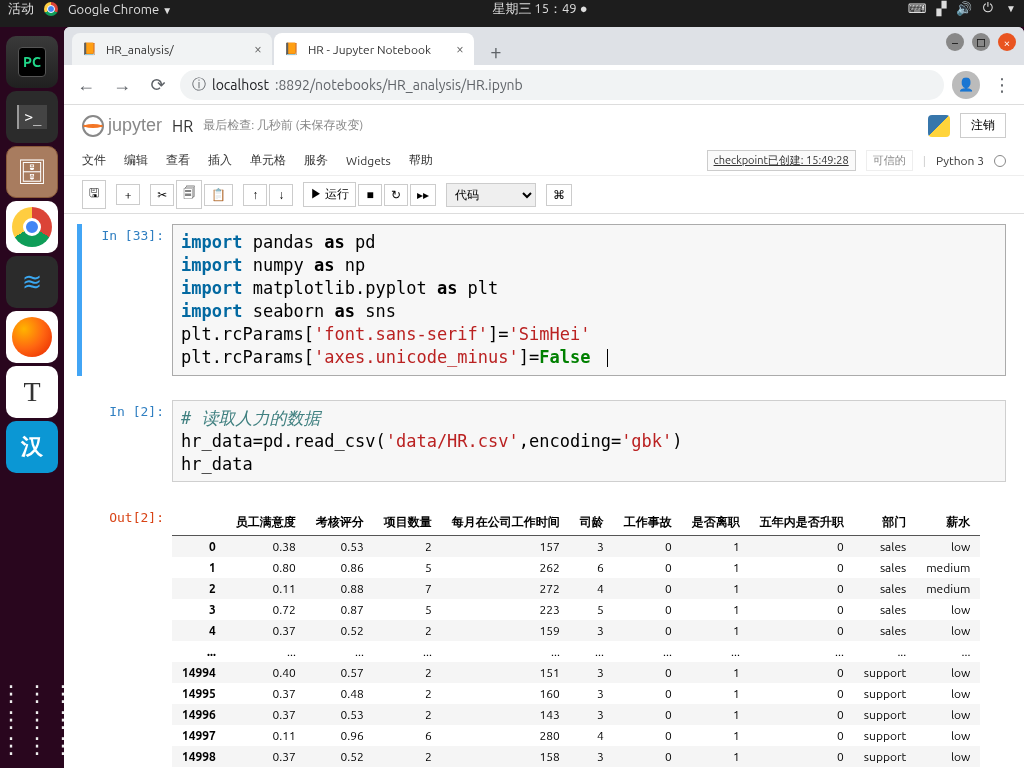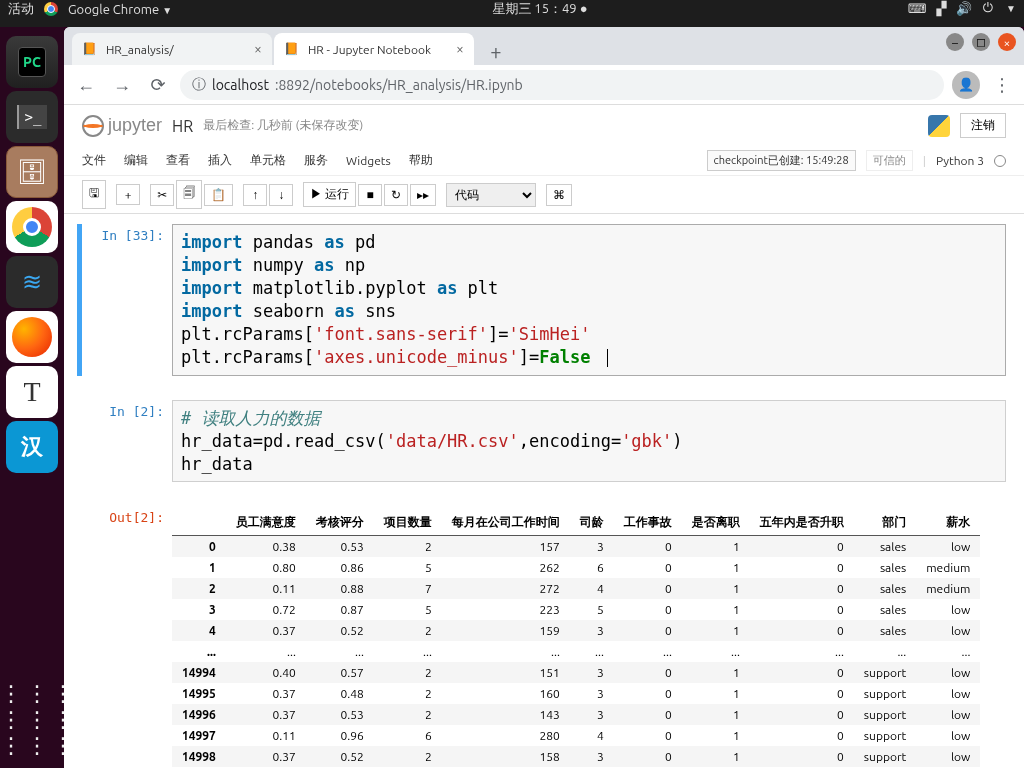--- a/index.html
+++ b/index.html
@@ -61,37 +61,37 @@
 .jp-logo .planet::after{bottom:2px;border-bottom-color:transparent;border-left-color:transparent;border-right-color:transparent;}
 .jp-title { font-size:16px; color:#333;}
 .jp-save { font-size:12px; color:#888;}
 .jp-py { margin-left:auto; display:flex; align-items:center; gap:10px;}
 .py-icon{width:22px;height:22px;position:relative;}
 .py-icon::before{content:'';position:absolute;inset:0;border-radius:4px;background:linear-gradient(135deg,#3776ab 50%,#ffd43b 50%);}
 .logout-btn{border:1px solid #ccc;padding:3px 10px;font-size:12px;background:#fff;}
 
 .jp-menubar{padding:0 18px;display:flex;align-items:center;height:30px;font-size:12px;color:#333;border-bottom:1px solid #eee;gap:18px;}
 .jp-menubar .right{margin-left:auto;display:flex;align-items:center;gap:10px;}
-.kernel-msg{border:1px solid #ccc;padding:2px 6px;font-size:11px;background:#fafafa;}
+.kernel-msg{border:1px solid #ccc;padding:2px 6px;font-size:11px;background:#fafafa;text-decoration:underline;}
 .trusted{color:#888;font-size:11px;border:1px solid #eee;padding:2px 6px;}
 .kernel-name{font-size:12px;} .kernel-ind{width:12px;height:12px;border:1px solid #888;border-radius:50%;}
 
 .jp-toolbar{padding:4px 18px;display:flex;align-items:center;gap:2px;border-bottom:1px solid #ddd;background:#fff;}
 .tb-btn{border:1px solid #ccc;padding:3px 6px;font-size:12px;background:#fff;min-width:24px;text-align:center;}
 .tb-sep{width:6px;}
 .tb-select{border:1px solid #ccc;height:24px;font-size:12px;padding:0 4px;min-width:90px;}
 
 .notebook{padding:10px 18px 30px;}
 .cell{display:flex;margin-bottom:24px;}
 .prompt{width:90px;text-align:right;padding:4px 8px 0 0;font-family:monospace;font-size:13px;color:#307fc1;flex-shrink:0;}
 .prompt.out{color:#d84315;}
 .code{flex:1;border:1px solid #cfcfcf;background:#f7f7f7;padding:6px 8px;font-family:monospace;font-size:17px;line-height:1.35;white-space:pre;overflow-x:auto;}
 .cell.active .code{border:1px solid #ababab;}
 .cell.active{border-left:5px solid #42a5f5;margin-left:-5px;}
-.kw{color:#0369a1;font-weight:bold;} .kwas{color:#0369a1;font-weight:bold;} .str{color:#ba2121;} .bool{color:#008000;font-weight:bold;} .cmt{color:#408080;font-style:italic;}
+.kw{color:#0369a1;font-weight:bold;} .kwas{color:#000000;font-weight:bold;} .str{color:#ba2121;} .bool{color:#008000;font-weight:bold;} .cmt{color:#408080;font-style:italic;}
 .cursor{display:inline-block;width:1px;height:18px;background:#000;vertical-align:middle;margin-left:6px;}
 
 .output{flex:1;padding:4px 0 4px 0;font-size:12px;}
 table.df{border-collapse:collapse;font-size:12px;}
 table.df th,table.df td{padding:4px 10px;text-align:right;border:none;}
 table.df thead th{border-bottom:1px solid #555;font-weight:bold;}
 table.df tbody th{font-weight:bold;}
 table.df tbody tr:nth-child(odd){background:#f5f5f5;}
 .df-foot{font-size:12px;color:#333;padding-top:8px;}
 </style>

